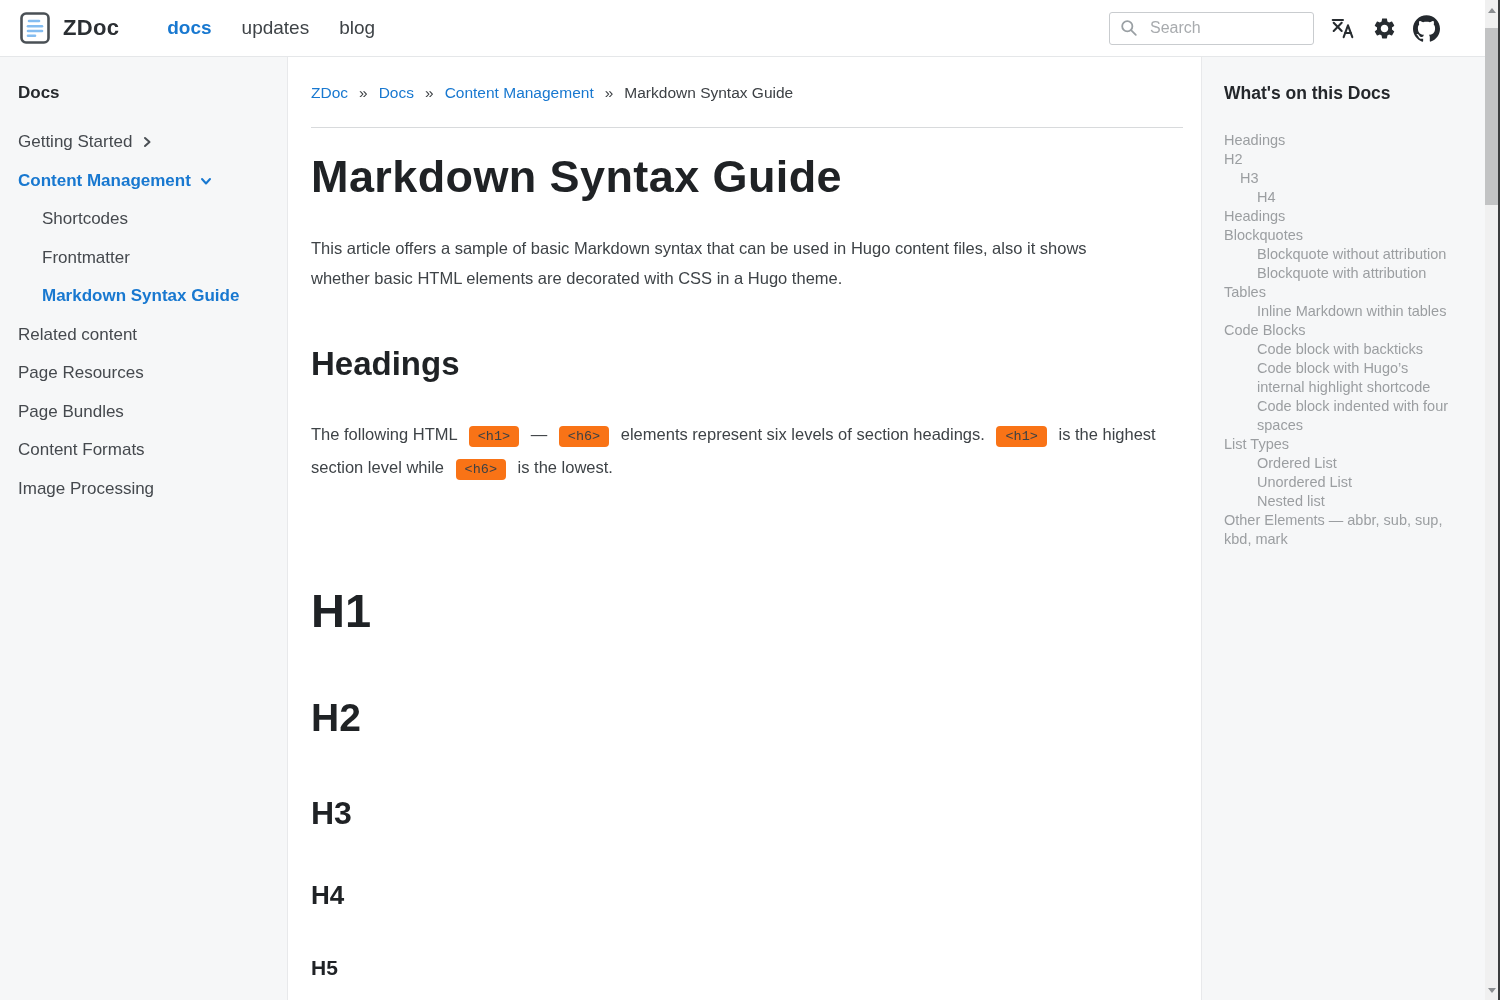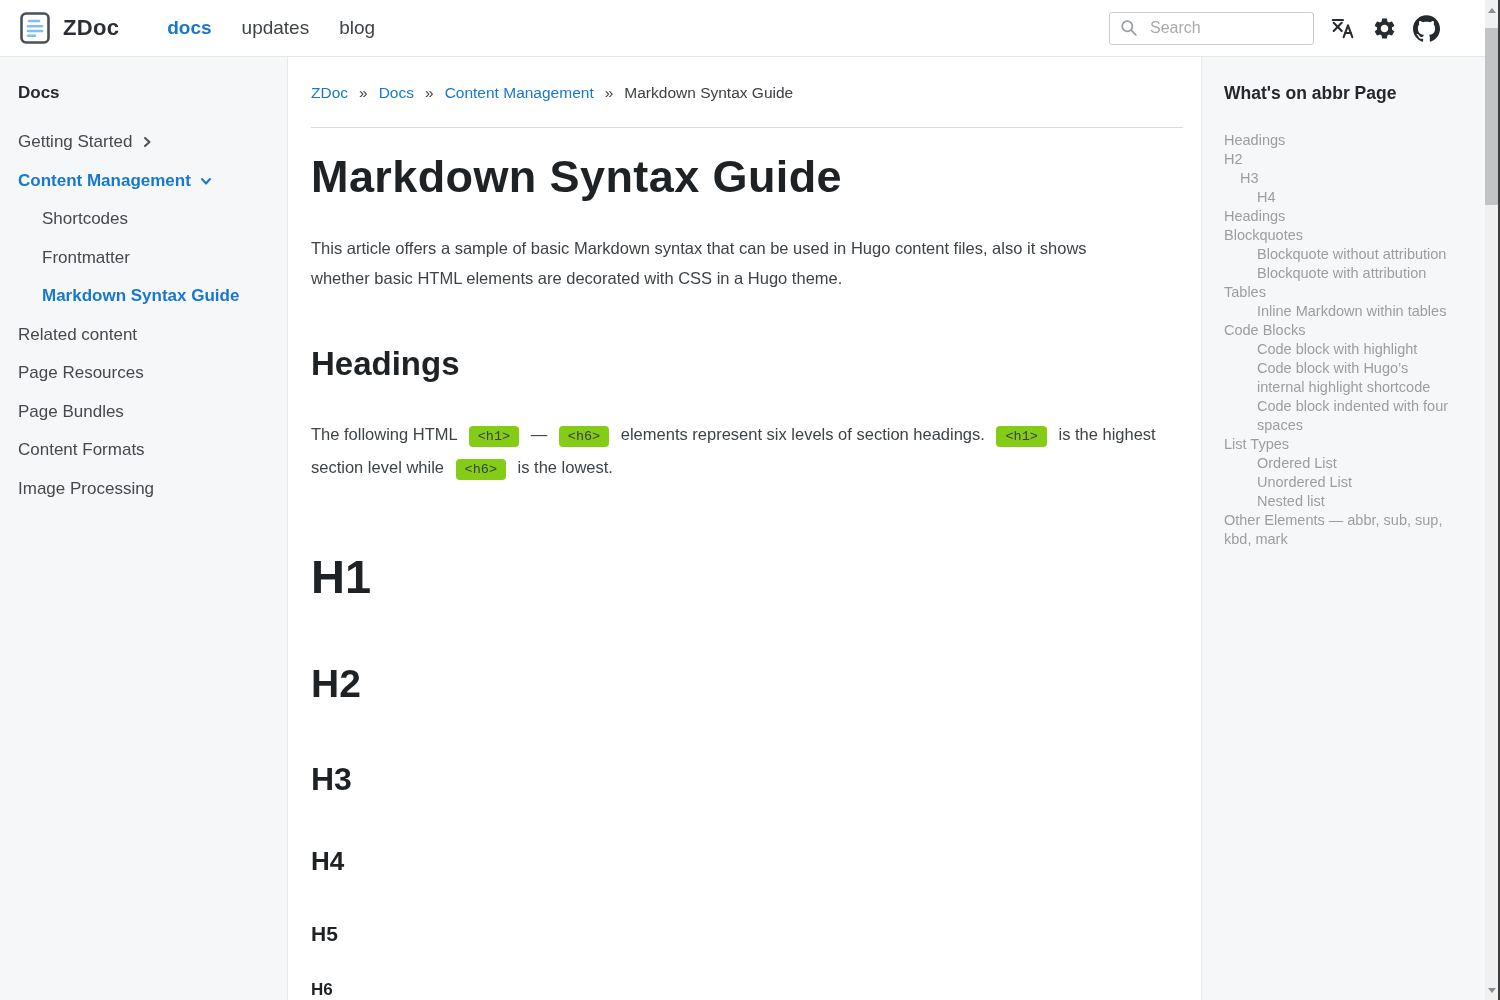--- a/index.html
+++ b/index.html
@@ -55,25 +55,25 @@
   .bc-link { color:#1878d0; cursor:pointer; }
   .bc-sep { color:#3d4145; margin:0 11px; }
   .bc-current { color:#3d4145; }
   .content-hr { border:none; border-top:1px solid #d8dadc; margin:25px 0 0 0; }
   .page-title { margin-top:23px; font-size:45px; font-weight:bold; color:#1f2225; letter-spacing:.4px; }
   .intro { margin-top:27px; font-size:16.5px; line-height:30px; color:#3e4347; max-width:835px; }
   .section-heading { margin-top:52px; font-size:33px; font-weight:bold; color:#1f2225; }
   .body-para { margin-top:36px; font-size:16.5px; line-height:31px; color:#3e4347; max-width:860px; }
   .code-chip {
     font-family:"Liberation Mono","DejaVu Sans Mono",monospace; font-size:13.5px;
-    background:#84cc16; color:#3c4145; padding:3px 9px; border-radius:4px;
+    background:#f97316; color:#3c4145; padding:3px 9px; border-radius:4px;
     margin:0 7px; white-space:nowrap;
   }
   .sample { color:#1f2225; font-weight:bold; line-height:1.1; }
-  .sample-h1 { font-size:47px; margin-top:66px; }
+  .sample-h1 { font-size:47px; margin-top:100px; }
   .sample-h2 { font-size:39px; margin-top:60px; }
   .sample-h3 { font-size:32px; margin-top:56px; }
   .sample-h4 { font-size:26px; margin-top:50px; }
   .sample-h5 { font-size:21px; margin-top:46px; }
   .sample-h6 { font-size:17px; margin-top:36px; }
 
   
   .sidebar-right {
     width:299px; background:#f6f7f8; border-left:1px solid #e8e9eb;
     padding:26px 44px 0 22px; flex:none;
@@ -220,34 +220,34 @@
           <div class="sample sample-h1">H1</div>
           <div class="sample sample-h2">H2</div>
           <div class="sample sample-h3">H3</div>
           <div class="sample sample-h4">H4</div>
           <div class="sample sample-h5">H5</div>
           <div class="sample sample-h6">H6</div>
         </div>
     </main>
 
     <aside class="sidebar-right">
-      <div class="toc-title">What's on abbr Page</div>
+      <div class="toc-title">What's on this Docs</div>
       <div class="toc-list">
           <div class="toc-item lvl0">Headings</div>
           <div class="toc-item lvl0">H2</div>
           <div class="toc-item lvl1">H3</div>
           <div class="toc-item lvl2">H4</div>
           <div class="toc-item lvl0">Headings</div>
           <div class="toc-item lvl0">Blockquotes</div>
           <div class="toc-item lvl2">Blockquote without attribution</div>
           <div class="toc-item lvl2">Blockquote with attribution</div>
           <div class="toc-item lvl0">Tables</div>
           <div class="toc-item lvl2">Inline Markdown within tables</div>
           <div class="toc-item lvl0">Code Blocks</div>
-          <div class="toc-item lvl2">Code block with highlight</div>
+          <div class="toc-item lvl2">Code block with backticks</div>
           <div class="toc-item lvl2">Code block with Hugo’s internal highlight shortcode</div>
           <div class="toc-item lvl2">Code block indented with four spaces</div>
           <div class="toc-item lvl0">List Types</div>
           <div class="toc-item lvl2">Ordered List</div>
           <div class="toc-item lvl2">Unordered List</div>
           <div class="toc-item lvl2">Nested list</div>
           <div class="toc-item lvl0">Other Elements — abbr, sub, sup, kbd, mark</div>
         </div>
     </aside>
   </div>

